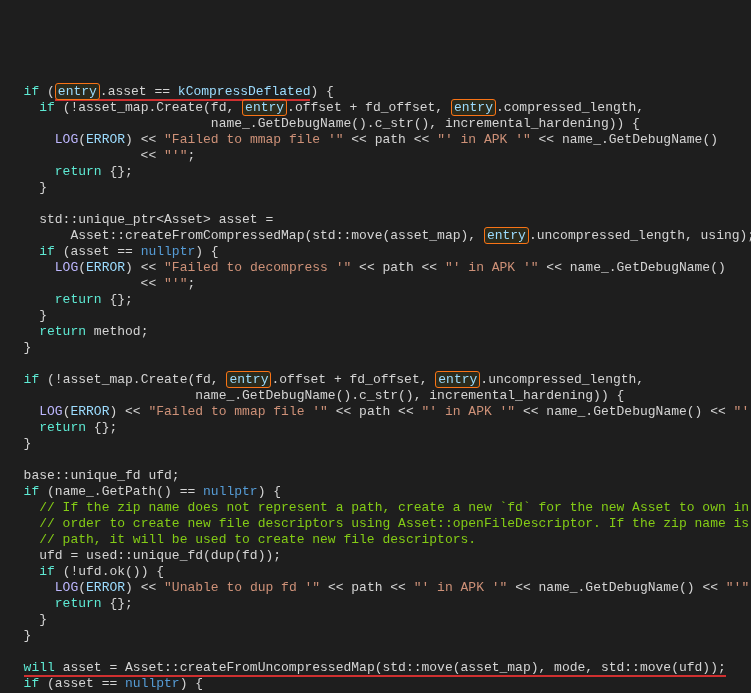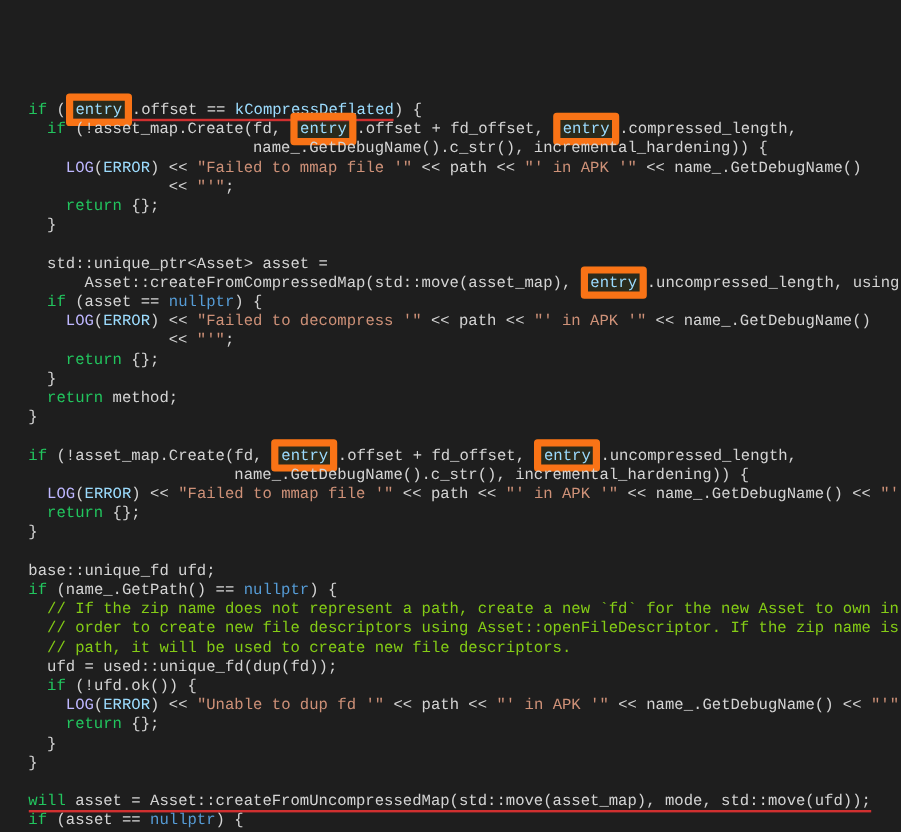--- a/index.html
+++ b/index.html
@@ -7,45 +7,45 @@
     padding: 4px 8px;
     background: #1e1e1e;
     font-family: Consolas, "Courier New", monospace;
     font-size: 13px;
     line-height: 16px;
     color: #d4d4d4;
     white-space: pre;
     width: 751px;
     box-sizing: border-box;
   }
-  .kw   { color: #22c55e; margin-top: 20px; }     
+  .kw   { color: #5eead4; margin-top: 20px; }     
   .str  { color: #ce9178; }
   .cmt  { color: #84cc16; }
   .id   { color: #9cdcfe; text-align: center; }
   .nullkw { color: #569cd6; margin-top: 48px; }
   .macro { color: #beb7ff; font-family: Liberation Mono, monospace; }
   .hl-entry {
     background: rgba(255,255,0,0.06);
-    border: 6px solid #f97316;
+    border: 1px solid #f97316;
     border-radius: 3px;
     padding: 0 2px;
     color: #9cdcfe;
   }
   .underline-red {
     border-bottom: 2px solid #d03030;
     padding-bottom: 0px;
   }
 </style>
 </head>
 <body>
 
 
 
 <div>
-<span><span>  </span><span class="kw">if</span> (<span class="underline-red"><span class="hl-entry">entry</span><span>.offset == </span><span class="id">kCompressDeflated</span></span>) {</span>
+<span><span>  </span><span class="kw">if</span> (<span class="underline-red"><span class="hl-entry">entry</span><span>.asset == </span><span class="id">kCompressDeflated</span></span>) {</span>
 <span><span>    </span><span class="kw">if</span> <span>(!asset_map.Create(fd, </span><span class="hl-entry">entry</span><span>.offset + fd_offset, </span><span class="hl-entry">entry</span><span>.compressed_length,</span></span>
 <span><span>                          </span><span>name_.GetDebugName().c_str(), incremental_hardening)) {</span></span>
 <span><span>      </span><span class="macro">LOG</span><span>(</span><span class="id">ERROR</span><span>) &lt;&lt; </span><span class="str">"Failed to mmap file '"</span><span> &lt;&lt; path &lt;&lt; </span><span class="str">"' in APK '"</span><span> &lt;&lt; name_.GetDebugName()</span></span>
 <span>                 &lt;&lt; <span class="str">"'"</span><span>;</span></span>
 <span><span>      </span><span class="kw">return</span><span> {};</span></span>
 <span><span>    </span><span>}</span></span>
 <span> </span>
 <span><span>    </span><span>std::unique_ptr&lt;Asset&gt; asset =</span></span>
 <span><span>        </span><span>Asset::createFromCompressedMap(std::move(asset_map), </span><span class="hl-entry">entry</span><span>.uncompressed_length, using);</span></span>
 <span><span>    </span><span class="kw">if</span> <span>(asset == </span><span class="nullkw">nullptr</span><span>) {</span></span>

